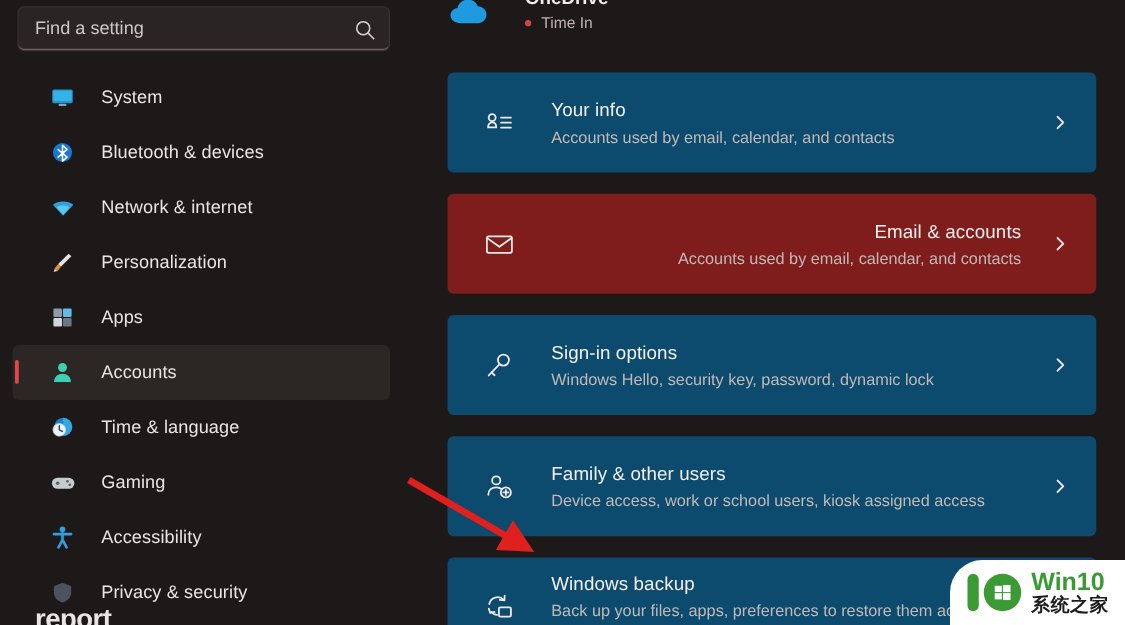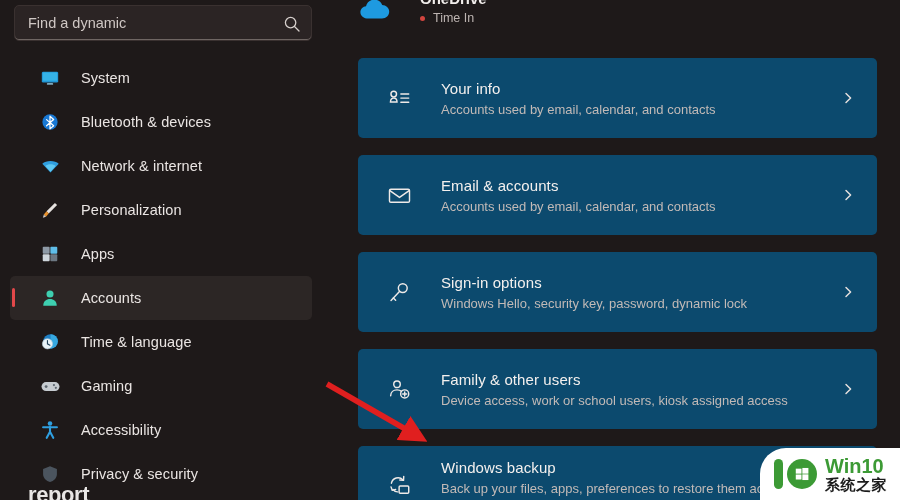--- a/index.html
+++ b/index.html
@@ -135,21 +135,21 @@
   .card {
     position: relative;
     width: 519px;
     min-height: 80px;
     background: #0c4a6e;
     border-radius: 5px;
     margin-bottom: 17px;
     display: flex;
     align-items: center;
   }
-  .card.hover { background: #0c4a6e; }
+  .card.hover { background: #7f1d1d; text-align: right; }
   .card-ico {
     width: 26px; height: 26px;
     margin-left: 28px;
     flex: 0 0 26px;
     color: #efeae8;
     display: flex; align-items: center; justify-content: center;
   }
   .card-ico svg { display: block; }
   .card-body {
     margin-left: 29px;
@@ -239,21 +239,21 @@
   .wm-cn { color: #1c1c1c; font-size: 15px; font-weight: 700; letter-spacing: .5px; }
 </style>
 </head>
 <body>
 
 <div id="app">
 
   <div id="sidebar">
 
     <div class="search-wrap">
-      <div class="search-input">Find a dynamic</div>
+      <div class="search-input">Find a setting</div>
       <span class="search-icon">
         <svg viewBox="0 0 18 18" width="18" height="18" fill="none" stroke="currentColor" stroke-width="1.3">
           <circle cx="7.6" cy="7.6" r="5.2"></circle>
           <line x1="11.5" y1="11.5" x2="16" y2="16" stroke-linecap="round"></line>
         </svg>
       </span>
     </div>
 
     <div class="nav-list">
 

